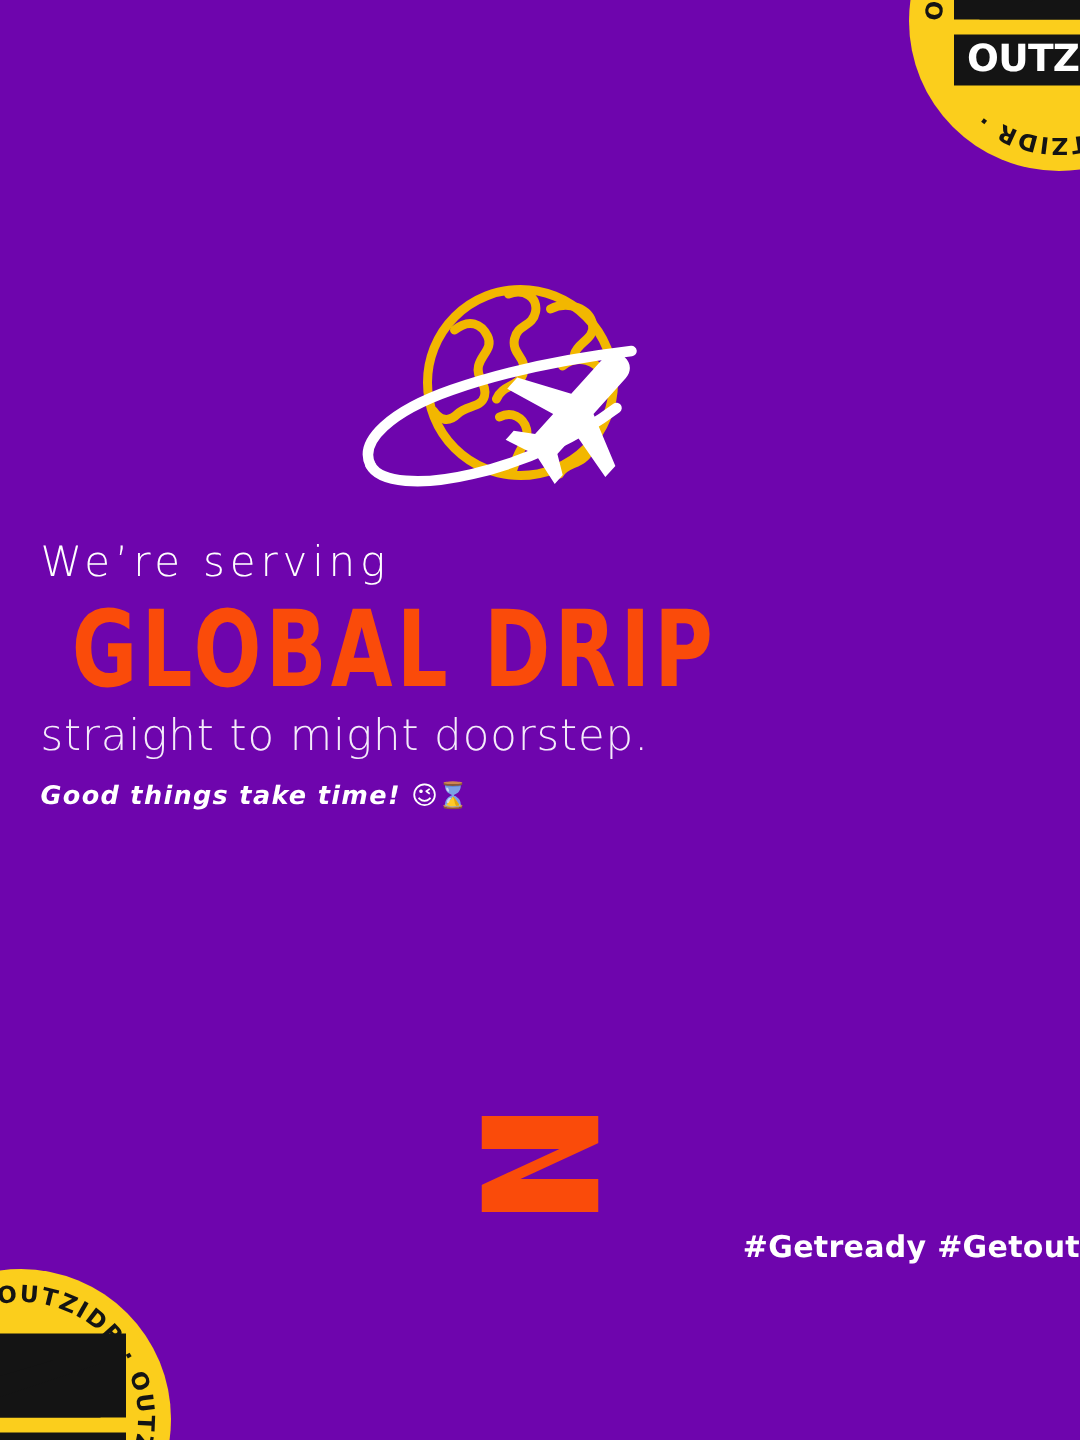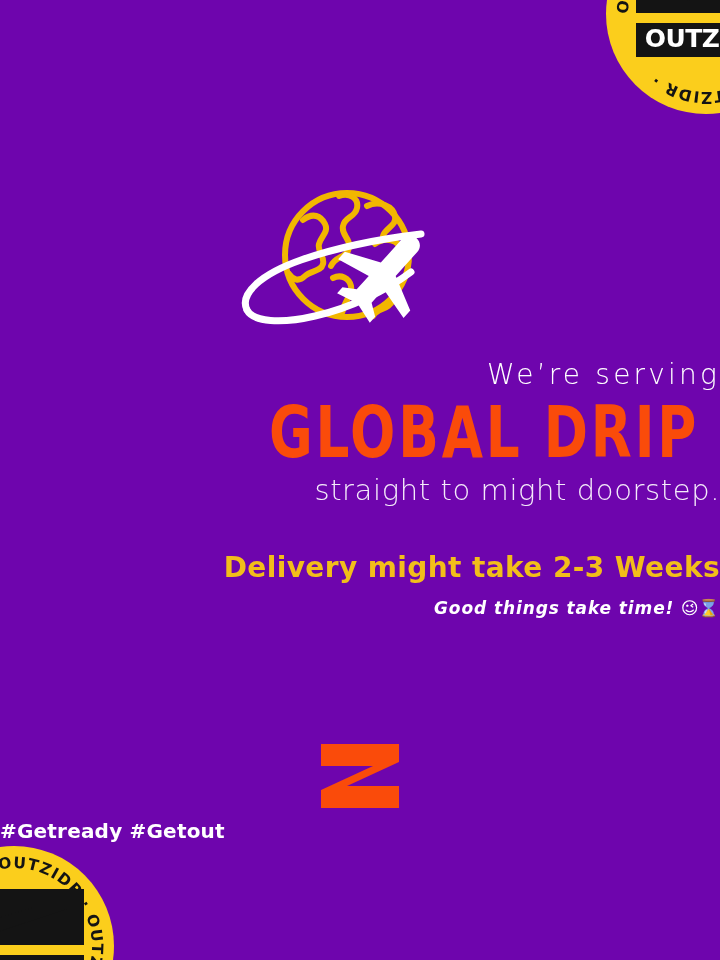--- a/index.html
+++ b/index.html
@@ -66,21 +66,21 @@
     transform:translateX(-50%);
     width:250px; height:155px;
   }
   .hero-icon svg { width:100%; height:100%; display:block; overflow:visible; }
 
   
   .copy {
     position:absolute;
     left:0; right:0;
     top:360px;
-    text-align:right;
+    text-align:left;
     margin-left:27px;
   }
 
   .line-serving {
     font-family:"DejaVu Sans", sans-serif;
     font-size:28px;
     font-weight:300;
     color:#FFFFFF;
     letter-spacing:3.2px;
     line-height:1.1;
@@ -132,21 +132,21 @@
     font-style:normal;
     font-weight:normal;
     letter-spacing:0;
   }
 
   
   .footer-lockup {
     position:absolute;
     left:0; right:0;
     top:744px;
-    text-align:left;
+    text-align:right;
   }
   .zmark { display:block; margin:0 auto; width:78px; height:64px; }
   .zmark svg { width:100%; height:100%; display:block; }
 
   .hashtags {
     margin-top:11px;
     font-family:"DejaVu Sans", sans-serif;
     font-size:20px;
     font-weight:bold;
     color:#FFFFFF;
@@ -226,21 +226,20 @@
                  L0,80 L-22,86 L-22,78 L-10,70 L-10,52 L-44,60 L-44,50 L-10,34 L-10,2
                  C-10,-4 -6,-8 0,-8 Z" fill="#FFFFFF"></path>
       </g>
     </svg>
   </div>
 
   <div class="copy">
     <div class="line-serving">We’re serving</div>
     <div class="line-headline">GLOBAL DRIP</div>
     <div class="line-doorstep">straight to might doorstep.</div>
-    <div class="line-delivery">Delivery might take 2-3 Weeks</div>
     <div class="line-goodthings">
       <span>Good things take time!</span>
       <span class="emoji">😉⌛</span>
     </div>
   </div>
 
   <div class="footer-lockup">
     <div class="zmark">
       <svg viewBox="0 0 78 64" aria-hidden="true">
         <polygon points="0,0 78,0 78,18 26,42 78,42 78,64 0,64 0,46 52,22 0,22" fill="#FA4B0A"></polygon>

